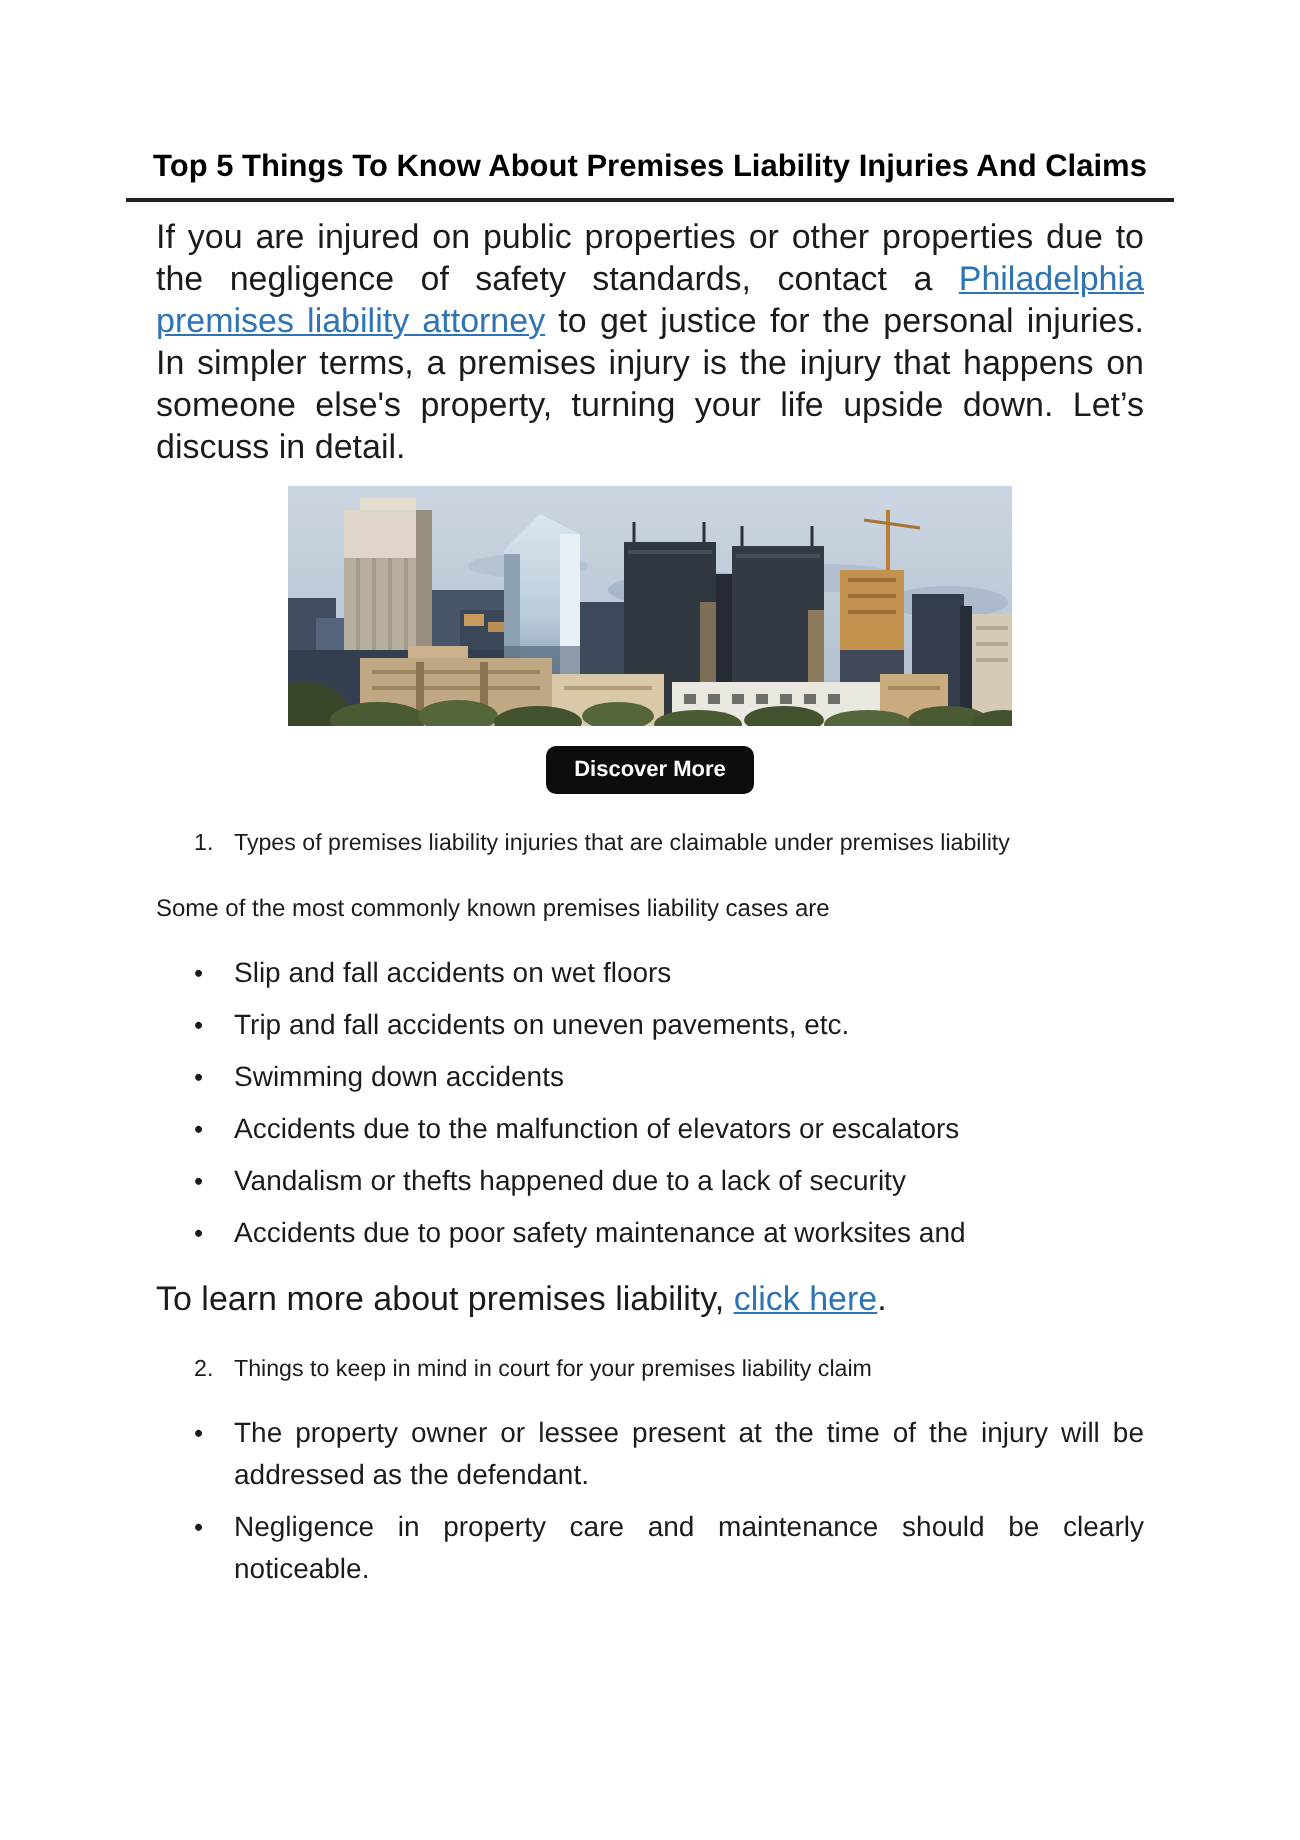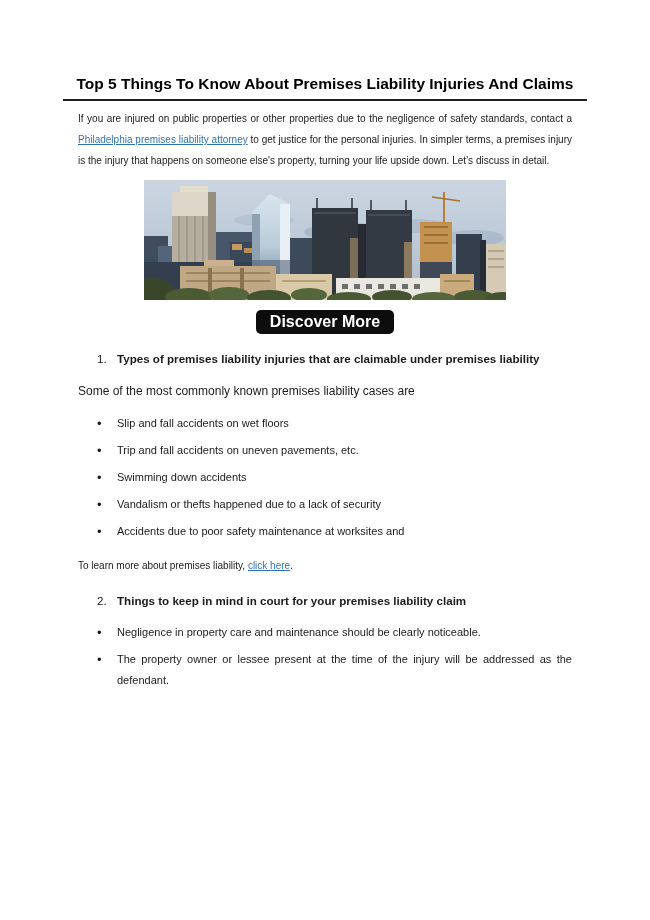--- a/index.html
+++ b/index.html
@@ -19,67 +19,67 @@
   }
   h1.doc-title {
     margin:0;
     font-size:15.5px;
     line-height:19px;
     font-weight:700;
     text-align:center;
     color:#000000;
   }
   p.body-text {
-    font-size:10px;
+    font-size:17px;
     line-height:21px;
     text-align:justify;
     margin:7px 15px 0;
   }
   a.link {
     color:#2E74B5;
     text-decoration:underline;
     cursor:pointer;
   }
   figure.photo {
     display:block;
     width:362px; height:120px;
     margin:9px auto 0;
   }
   figure.photo svg { display:block; width:362px; height:120px; }
   .btn-row { text-align:center; margin-top:10px; }
   .btn {
     display:inline-block;
     background:#0d0d0d;
     color:#ffffff;
-    font-size:16px;
+    font-size:11px;
     font-weight:700;
     line-height:12px;
     padding:6px 14px;
     border-radius:5px;
     cursor:pointer;
     text-decoration:none;
   }
   .num-heading {
     display:flex;
     margin:14px 15px 0 34px;
     font-size:11.6px;
     line-height:21px;
   }
   .num-heading .num { flex:none; width:20px; font-weight:400; }
-  .num-heading .htext { flex:1; font-weight:700; }
+  .num-heading .htext { flex:1; font-weight:400; }
   p.lead {
     font-size:12px;
     line-height:21px;
     margin:12px 15px 0;
   }
   ul.bullets {
     list-style:none;
     margin:11px 15px 0 34px;
     padding:0;
-    font-size:11px;
+    font-size:14px;
   }
   ul.bullets li {
     display:flex;
     line-height:21px;
     margin-bottom:5px;
   }
   ul.bullets .dot { flex:none; width:20px; }
   ul.bullets .dot::before { content:"\2022"; font-size:13px; }
   ul.bullets .btext { flex:1; text-align:justify; }
 </style>
@@ -218,39 +218,43 @@
       <li>
         <span class="dot"></span>
         <span class="btext">Trip and fall accidents on uneven pavements, etc.</span>
       </li>
       <li>
         <span class="dot"></span>
         <span class="btext">Swimming down accidents</span>
       </li>
       <li>
         <span class="dot"></span>
+        <span class="btext">Accidents due to the malfunction of elevators or escalators</span>
+      </li>
+      <li>
+        <span class="dot"></span>
         <span class="btext">Vandalism or thefts happened due to a lack of security</span>
       </li>
       <li>
         <span class="dot"></span>
         <span class="btext">Accidents due to poor safety maintenance at worksites and</span>
       </li>
     </ul>
 
   <p class="body-text" style="margin-left:15px;margin-right:15px;margin-top:12px"><span>To learn more about premises liability, </span><a class="link">click here</a><span>.</span></p>
 
   <div class="num-heading">
     <span class="num">2.</span>
     <span class="htext">Things to keep in mind in court for your premises liability claim</span>
   </div>
 
   <ul class="bullets">
       <li>
         <span class="dot"></span>
+        <span class="btext">The property owner or lessee present at the time of the injury will be addressed as the defendant.</span>
+      </li>
+      <li>
+        <span class="dot"></span>
         <span class="btext">Negligence in property care and maintenance should be clearly noticeable.</span>
       </li>
-      <li>
-        <span class="dot"></span>
-        <span class="btext">The property owner or lessee present at the time of the injury will be addressed as the defendant.</span>
-      </li>
     </ul>
 
 </div>
 
 </body></html>

